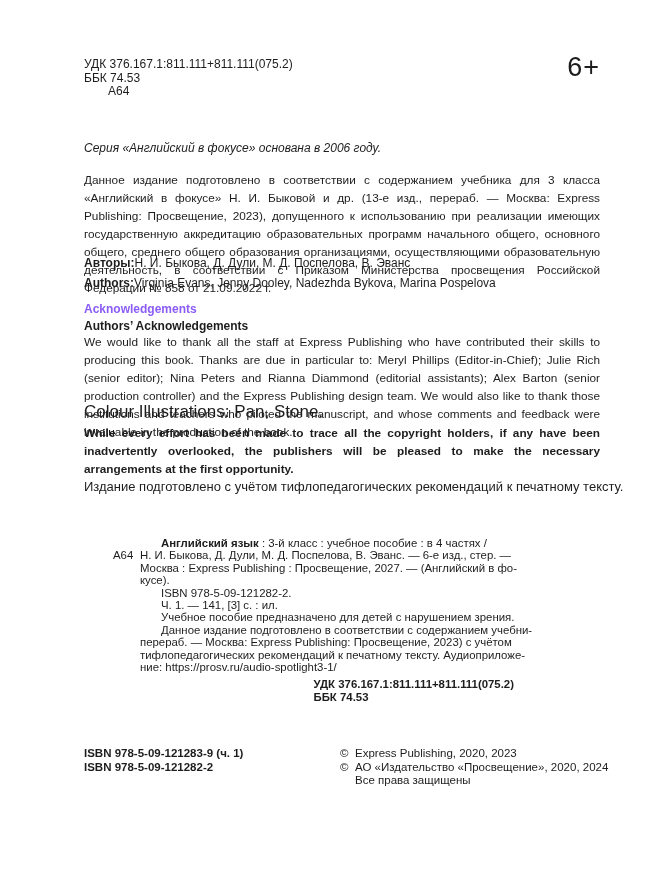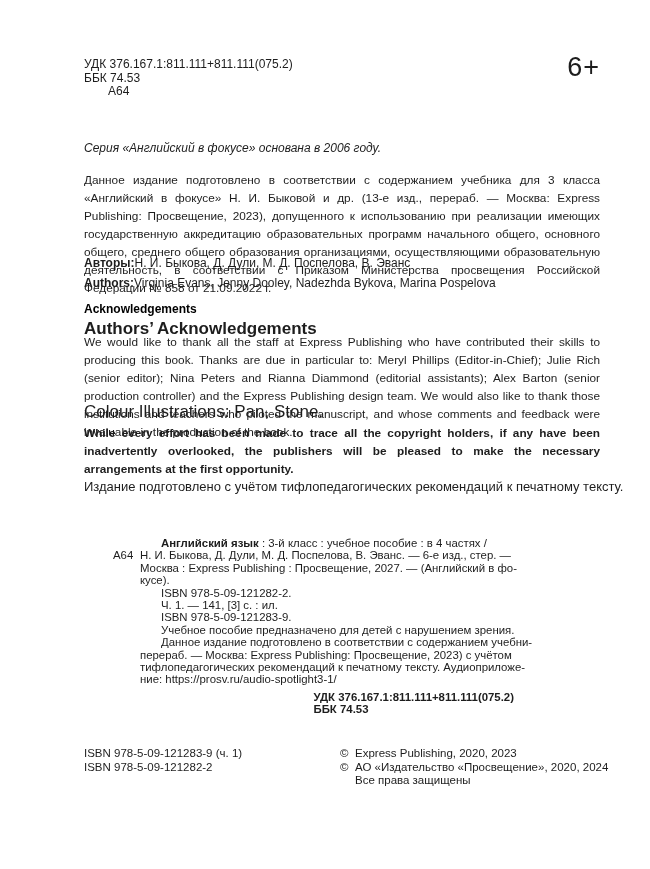--- a/index.html
+++ b/index.html
@@ -24,41 +24,41 @@
   .series { left: 84px; top: 141px; font-size: 12px; font-style: italic; }
   .para {
     left: 84px; width: 516px;
     font-size: 11.8px; line-height: 18px;
     text-align: justify;
   }
   .edition { top: 171px; }
   .authors-line { left: 84px; font-size: 12px; }
   .authors-line .names { }
   .ack-heading { left: 84px; top: 302px; font-size: 12px; font-weight: bold; }
-  .green { color: #000000; }
-  .ack-sub { left: 84px; top: 319px; font-size: 17px; font-weight: bold; }
+  .green { color: #8b5cf6; }
+  .ack-sub { left: 84px; top: 319px; font-size: 12px; font-weight: bold; }
   .ack-para { top: 333px; }
   .colour { left: 84px; top: 402px; font-size: 17px; }
   .while-para { top: 424px; font-weight: bold; }
   .typhlo { left: 84px; top: 479px; font-size: 13px; font-weight: normal; }
   .card {
     left: 140px; top: 537px; width: 380px;
     font-size: 11.4px; line-height: 12.4px;
   }
   .card-code { position: absolute; left: -27px; top: 12.4px; }
   .cline { white-space: nowrap; }
   .ind { padding-left: 21px; }
   .card-refs { margin-top: 5px; text-align: right; }
   .refs-inner {
     display: inline-block; text-align: left;
     font-weight: bold; margin-right: 6px;
   }
   .footer-left {
     left: 84px; top: 747px;
-    font-size: 11.5px; line-height: 13.5px; font-weight: normal;
+    font-size: 11.5px; line-height: 13.5px; font-weight: bold;
   }
   .footer-right {
     left: 340px; top: 747px;
     font-size: 11.5px; line-height: 13.5px;
   }
   .crow { display: flex; }
   .csym { width: 15px; flex: 0 0 15px; }
   b { font-weight: bold; }
 </style>
 </head>
@@ -96,21 +96,20 @@
   <div class="abs typhlo">Издание подготовлено с учётом тифлопедагогических рекомендаций к печатному тексту.</div>
 
   <div class="abs card">
     <div class="card-code">А64</div>
     <div class="cline ind"><b>Английский язык</b><span> : 3-й класс : учебное пособие : в 4 частях /</span></div>
     <div class="cline">Н. И. Быкова,  Д. Дули,  М. Д. Поспелова,  В. Эванс.  —  6-е изд.,  стер.  —</div>
     <div class="cline">Москва : Express Publishing : Просвещение, 2027. — (Английский в фо-</div>
     <div class="cline">кусе).</div>
     <div class="cline ind">ISBN 978-5-09-121282-2.</div>
     <div class="cline ind">Ч. 1. — 141, [3] с. : ил.</div>
-    <div class="cline ind">ISBN 978-5-09-121283-9.</div>
     <div class="cline ind">Учебное пособие предназначено для детей с нарушением зрения.</div>
     <div class="cline ind">Данное издание подготовлено в соответствии с содержанием учебни-</div>
     <div class="cline">перераб. — Москва: Express Publishing: Просвещение, 2023) с учётом</div>
     <div class="cline">тифлопедагогических рекомендаций к печатному тексту. Аудиоприложе-</div>
     <div class="cline">ние: https://prosv.ru/audio-spotlight3-1/</div>
     <div class="card-refs">
       <div class="refs-inner">
         <div>УДК 376.167.1:811.111+811.111(075.2)</div>
         <div>ББК 74.53</div>
       </div>

